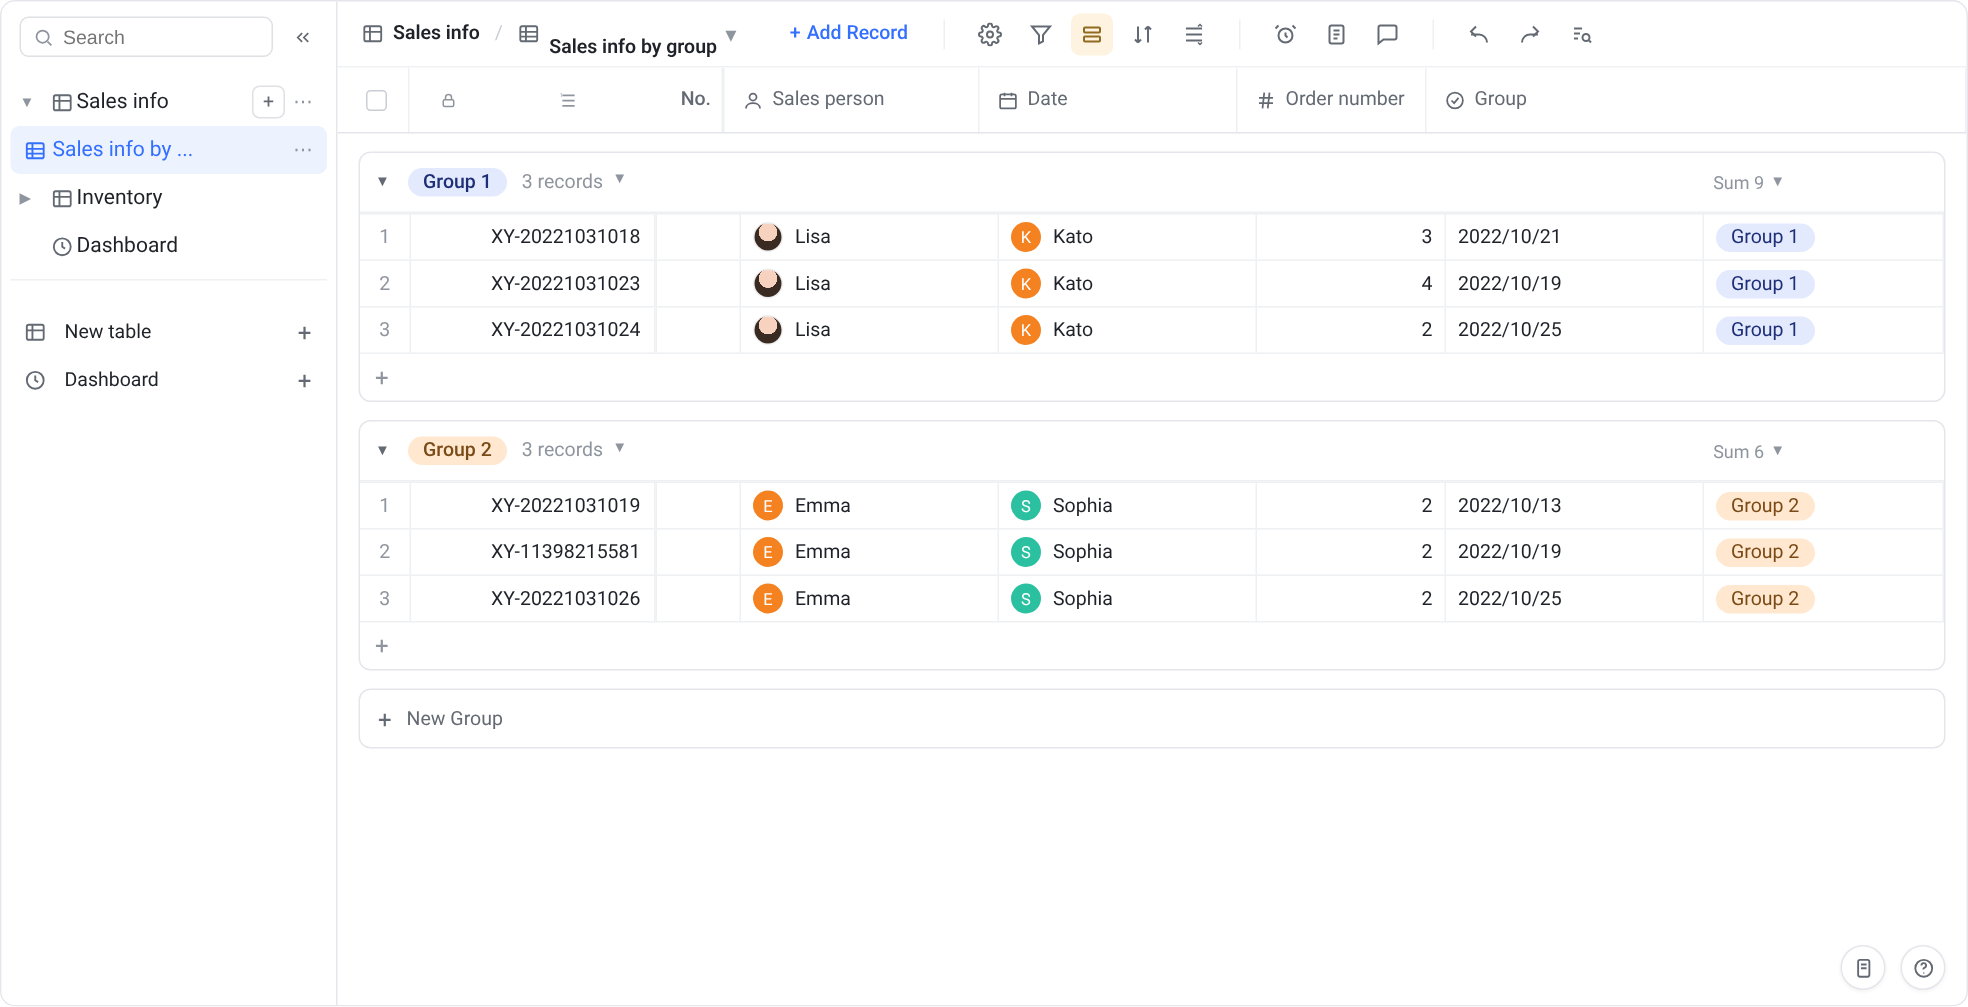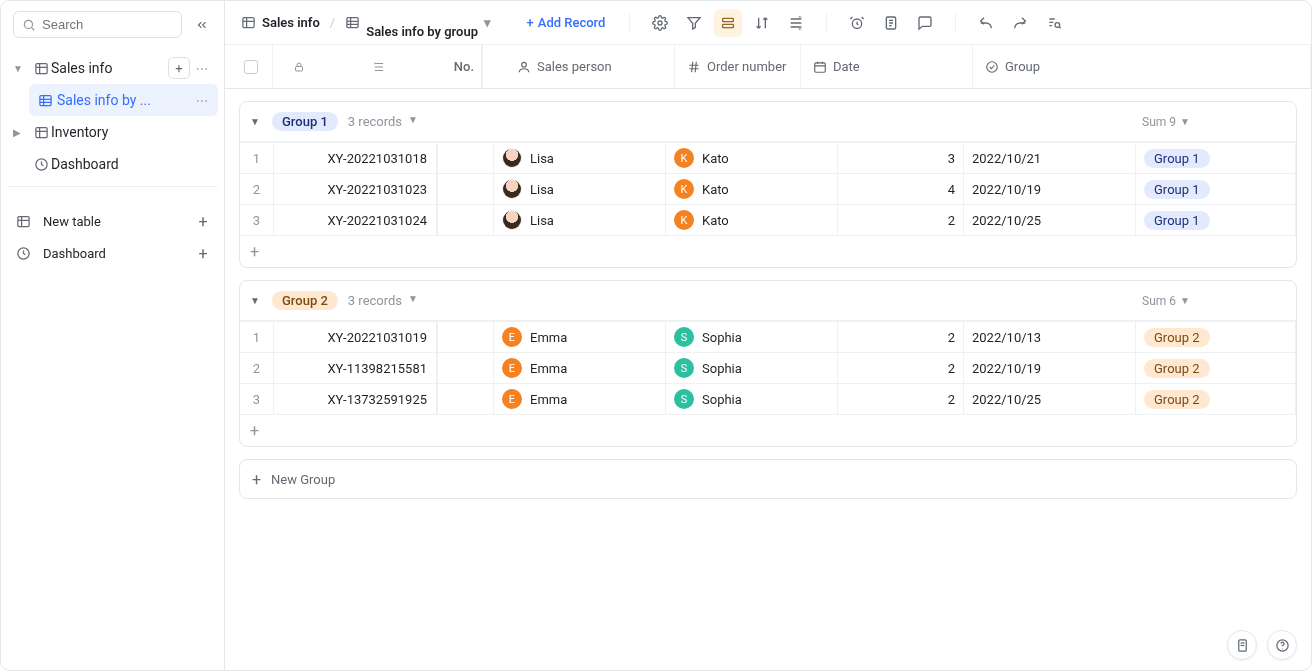--- a/index.html
+++ b/index.html
@@ -61,21 +61,21 @@
     color: #1f2329;
   }
   .nav-item .chev { width: 18px; color: #8f959e; font-size: 10px; }
   .nav-item .type-icon { width: 20px; display: flex; align-items: center; justify-content: center; color: #646a73; }
   .nav-item .lbl { flex: 1; color: #1f2329; font-size: 14px;}
   .nav-item .plus-pill {
     width: 22px; height: 22px; display: flex; align-items: center; justify-content: center;
     border: 1px solid #dee0e3; border-radius: 5px; color: #646a73; margin-right: 2px;
   }
   .nav-item .dots { width: 20px; color: #8f959e; text-align: center; }
-  .nav-sub { margin-left: 22px; }
+  .nav-sub { }
   .nav-sub .nav-item { padding-left: 28px; background: #edf2ff; color: #3370ff; }
   .nav-sub .nav-item .lbl { color: #3370ff; overflow: hidden; text-overflow: ellipsis; white-space: nowrap; }
   .nav-sub .nav-item .type-icon { color: #3370ff; position: absolute; margin-left: -22px;}
   .divider { height: 1px; background: #eef0f1; margin: 6px 0; }
   .sidebar-bottom { padding: 4px 6px; }
   .sidebar-bottom .nav-item { justify-content: space-between; }
   .sidebar-bottom .nav-item .left { display: flex; align-items: center; gap: 10px; }
   .sidebar-bottom .nav-item .plus { color: #646a73; width: 18px; text-align: center; font-size: 16px; }
   
   .main { flex: 1; display: flex; flex-direction: column; min-width: 0;}
@@ -184,21 +184,21 @@
     display: flex; align-items: center; justify-content: center; color: #646a73; background: #fff;
     box-shadow: 0 1px 3px rgba(0,0,0,.06);
   }
   svg { display: block; }
   .g-shadow { border-right: 1px solid #eef0f1; box-shadow: inset -1px 0 0 #eef0f1;}
   .hcell.col-no { padding-left: 20px;}
   
   .grid-header .col-no {flex:0 0 210px;}
   .grid-header .col-check {flex:0 0 48px;}
   .grid-header .col-blank1 {flex:0 0 0px; padding:0; border-right: none;}
-  .grid-header .col-sp {flex:0 0 170px;margin-left:22px;}
+  .grid-header .col-sp {flex:0 0 170px;}
   .grid-header .col-gl {flex:0 0 170px;}
   .grid-header .col-on {flex:0 0 126px;}
   .grid-header .col-dt {flex:0 0 172px;}
   .grid-header .col-grp {flex:1;}
   .row .col-no {flex:0 0 164px; }
   .row .col-blank1 {flex:0 0 56px;}
 </style>
 </head>
 <body>
 
@@ -456,42 +456,42 @@
         <div class="hcell col-blank1"></div>
         <div class="hcell col-sp">
             <span>
               <svg width="14" height="14" viewBox="0 0 24 24" fill="none" stroke="currentColor" stroke-width="2">
                 <circle cx="12" cy="8" r="4"></circle>
                 <path d="M4 21c0-4 4-6 8-6s8 2 8 6"></path>
               </svg>
             </span>
             <span>Sales person</span>
           </div>
+        <div class="hcell col-dt">
+            <span>
+              <svg width="14" height="14" viewBox="0 0 24 24" fill="none" stroke="currentColor" stroke-width="2">
+                <rect x="3" y="5" width="18" height="16" rx="2"></rect>
+                <line x1="3" y1="10" x2="21" y2="10"></line>
+                <line x1="8" y1="3" x2="8" y2="7"></line>
+                <line x1="16" y1="3" x2="16" y2="7"></line>
+              </svg>
+            </span>
+            <span>Date</span>
+          </div>
         <div class="hcell col-on">
             <span>
               <svg width="14" height="14" viewBox="0 0 24 24" fill="none" stroke="currentColor" stroke-width="2">
                 <line x1="4" y1="9" x2="20" y2="9"></line>
                 <line x1="4" y1="15" x2="20" y2="15"></line>
                 <line x1="10" y1="3" x2="8" y2="21"></line>
                 <line x1="16" y1="3" x2="14" y2="21"></line>
               </svg>
             </span>
             <span>Order number</span>
           </div>
-        <div class="hcell col-dt">
-            <span>
-              <svg width="14" height="14" viewBox="0 0 24 24" fill="none" stroke="currentColor" stroke-width="2">
-                <rect x="3" y="5" width="18" height="16" rx="2"></rect>
-                <line x1="3" y1="10" x2="21" y2="10"></line>
-                <line x1="8" y1="3" x2="8" y2="7"></line>
-                <line x1="16" y1="3" x2="16" y2="7"></line>
-              </svg>
-            </span>
-            <span>Date</span>
-          </div>
         <div class="hcell col-grp">
             <span>
               <svg width="14" height="14" viewBox="0 0 24 24" fill="none" stroke="currentColor" stroke-width="2">
                 <circle cx="12" cy="12" r="9"></circle>
                 <polyline points="8 12 11 15 16 9"></polyline>
               </svg>
             </span>
             <span>Group</span>
           </div>
       </div>
@@ -620,21 +620,21 @@
                 </span>
               </div>
               <div class="cell col-on">2</div>
               <div class="cell col-dt">2022/10/19</div>
               <div class="cell col-grp">
                 <span class="chip peach">Group 2</span>
               </div>
             </div>
             <div class="row">
               <div class="cell col-idx">3</div>
-              <div class="cell col-no g-shadow">XY-13732591925</div>
+              <div class="cell col-no g-shadow">XY-20221031026</div>
               <div class="cell col-blank1"></div>
               <div class="cell col-sp">
                 <span class="person">
                   <span class="avatar orange">E</span>
                   <span>Emma</span>
                 </span>
               </div>
               <div class="cell col-gl">
                 <span class="person">
                   <span class="avatar teal">S</span>

